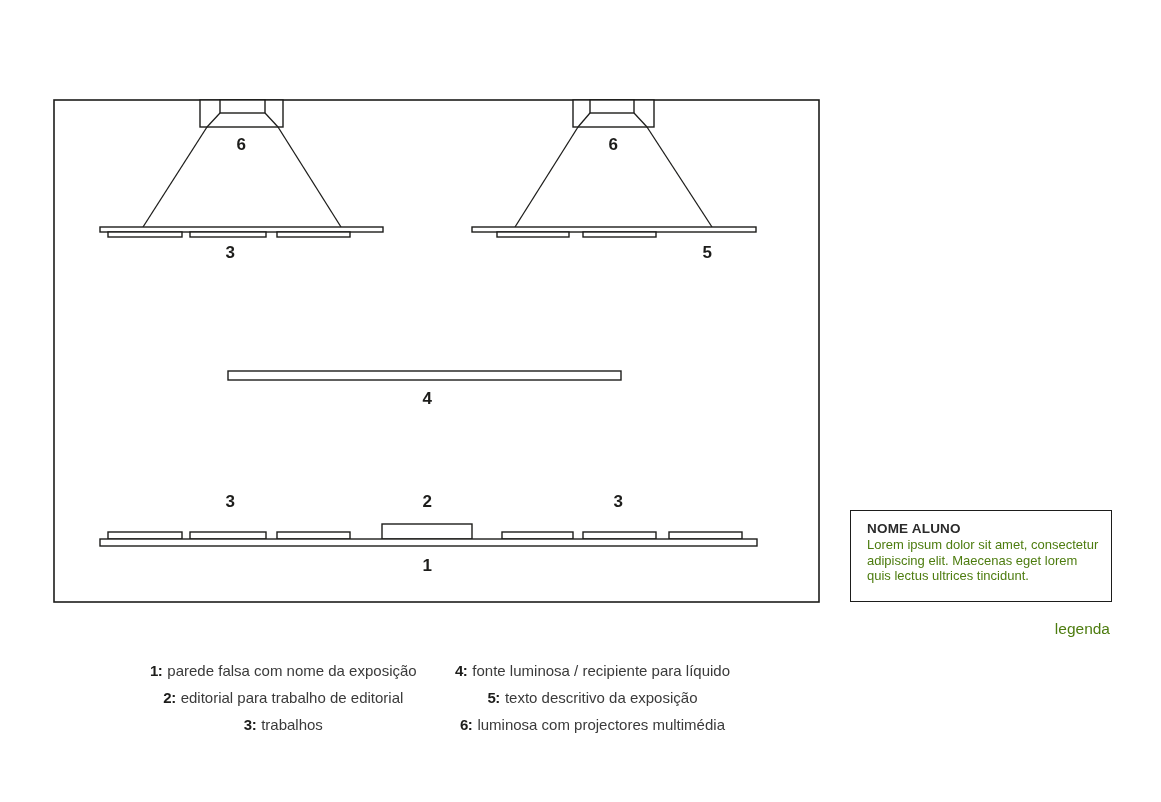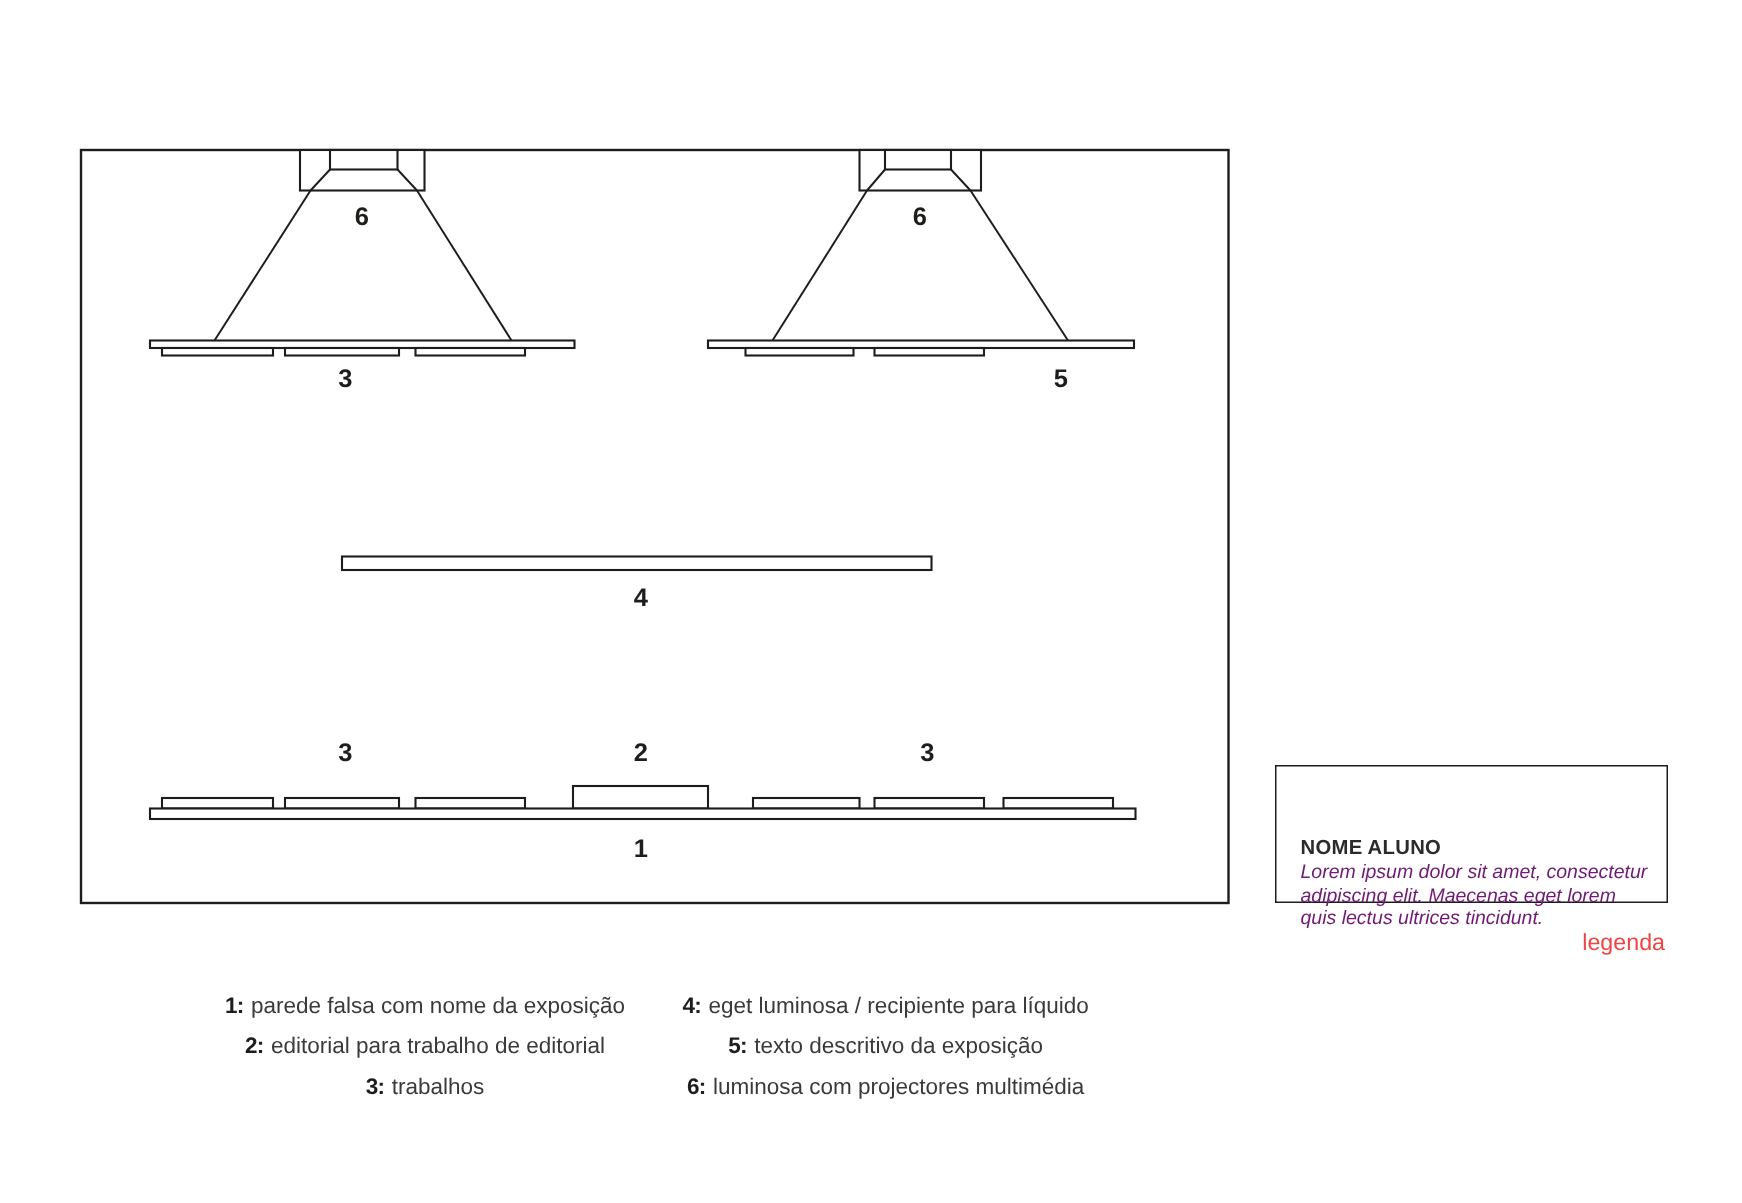--- a/index.html
+++ b/index.html
@@ -54,39 +54,37 @@
     box-sizing: border-box;
     padding: 10px 16px;
     background: #ffffff;
   }
   .info-box .title {
     font-size: 13.5px;
     font-weight: 700;
     color: #2b2b2b;
     line-height: 15px;
     letter-spacing: 0.2px;
-    margin-top: 36px;
   }
   .info-box .desc {
     font-size: 13px;
     font-weight: 400;
-    color: #701a75;
+    color: #4d7c0f;
     line-height: 15.5px;
     margin-top: 1px;
     width: 232px;
-    font-style: italic;
   }
   .legenda {
     position: absolute;
     top: 620px;
     left: 850px;
     width: 260px;
     text-align: right;
     font-size: 15.5px;
-    color: #ef4444;
+    color: #4d7c0f;
   }
   .legend-col {
     position: absolute;
     top: 663px;
   }
   .legend-col.left  { left: 150px; }
   .legend-col.right { left: 455px; }
   .legend-row {
     font-size: 15px;
     line-height: 15px;
@@ -184,21 +182,21 @@
     <div class="legend-row">
       <span class="n">2:</span><span>editorial para trabalho de editorial</span>
     </div>
     <div class="legend-row">
       <span class="n">3:</span><span>trabalhos</span>
     </div>
   </div>
 
   <div class="legend-col right">
     <div class="legend-row">
-      <span class="n">4:</span><span>eget luminosa / recipiente para líquido</span>
+      <span class="n">4:</span><span>fonte luminosa / recipiente para líquido</span>
     </div>
     <div class="legend-row">
       <span class="n">5:</span><span>texto descritivo da exposição</span>
     </div>
     <div class="legend-row">
       <span class="n">6:</span><span>luminosa com projectores multimédia</span>
     </div>
   </div>
 
 </div>

